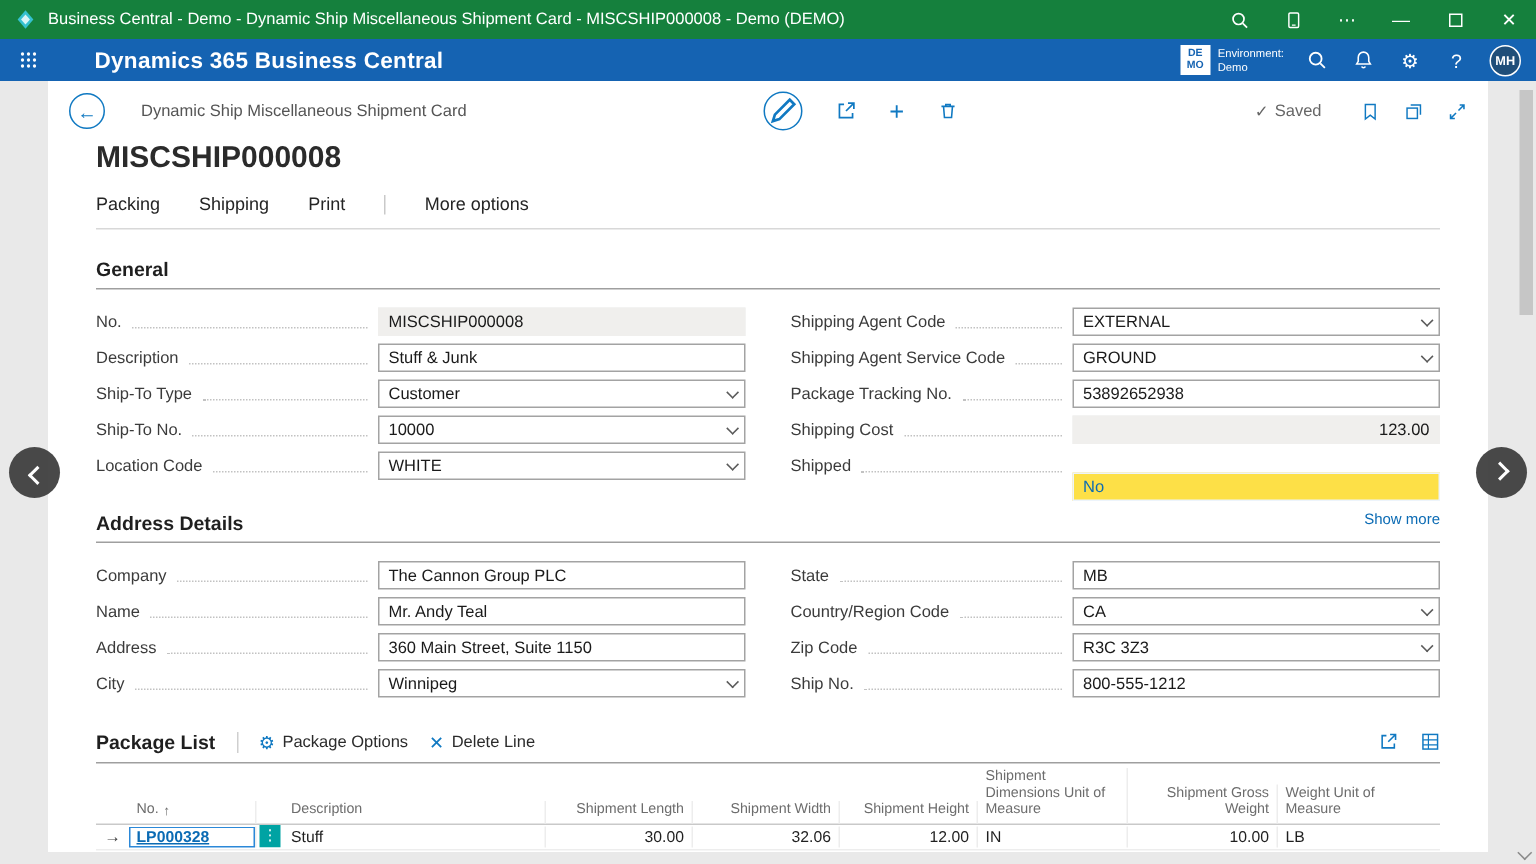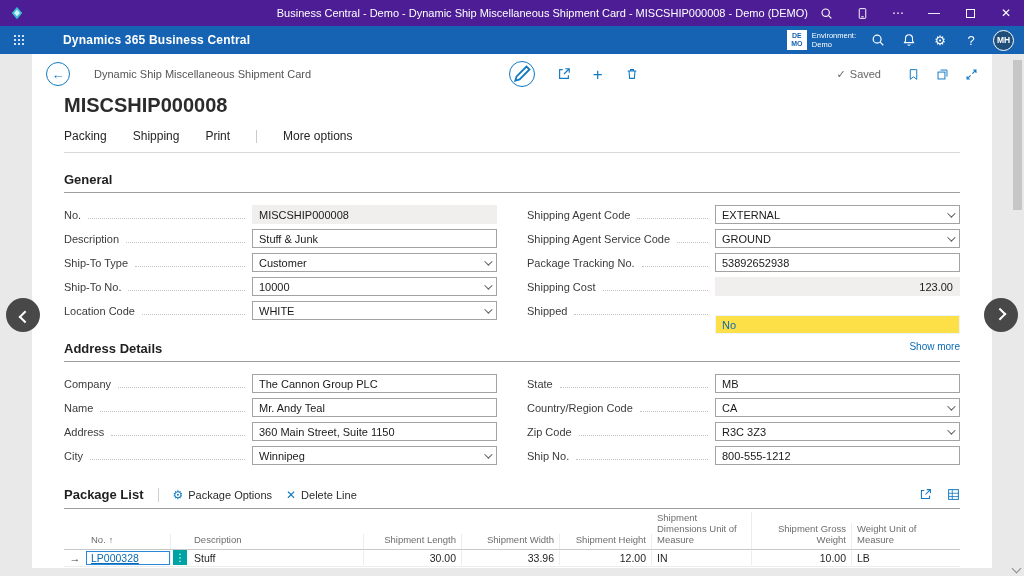--- a/index.html
+++ b/index.html
@@ -1,32 +1,32 @@
 <!DOCTYPE html>
 <html><head>
 <meta charset="utf-8">
 <style>
   * { margin:0; padding:0; box-sizing:border-box; }
   html,body { width:1024px; height:576px; overflow:hidden; }
   body { font-family:"Liberation Sans", sans-serif; background:#e9e9e9; position:relative; font-size:12px; }
   svg { display:block; }
 
   
-  .titlebar { height:26px; background:#4c1d95; display:flex; align-items:center; color:#fff; padding-left:10px;text-align:right; }
+  .titlebar { height:26px; background:#15803d; display:flex; align-items:center; color:#fff; padding-left:10px; }
   .tb-appicon { width:14px; height:14px; margin-right:8px; flex:none; }
   .tb-title { font-size:11px; flex:1; white-space:nowrap; overflow:hidden; }
   .tb-icons { display:flex; align-items:center; height:100%; }
   .tb-btn { width:36px; height:100%; display:flex; align-items:center; justify-content:center; font-size:12px; color:#fff; cursor:default; }
   .tb-btn svg { width:13px; height:13px; }
   .maxbox { width:9px; height:9px; border:1px solid #fff; display:block; }
 
   
   .appbar { height:28px; background:#1563b2; display:flex; align-items:center; color:#fff; padding-right:10px; }
   .waffle { width:38px; height:100%; display:flex; align-items:center; justify-content:center; }
-  .product { font-size:12px; font-weight:700; letter-spacing:.2px;padding-left:25px; }
+  .product { font-size:15px; font-weight:700; letter-spacing:.2px;padding-left:25px; }
   .ab-right { margin-left:auto; display:flex; align-items:center; gap:13px; }
   .env { display:flex; align-items:center; gap:5px; }
   .env-tile { width:20px; height:20px; background:#fff; color:#1563b2; font-size:7px; font-weight:700; display:flex; flex-direction:column; align-items:center; justify-content:center; line-height:1.15; }
   .env-label { font-size:7.5px; line-height:1.25; }
   .ab-ico { width:18px; height:18px; display:flex; align-items:center; justify-content:center; font-size:13px; color:#fff; }
   .ab-ico svg { width:14px; height:14px; }
   .avatar { width:21px; height:21px; border-radius:50%; background:#1f4e79; border:1.5px solid #fff; color:#fff; font-size:8.5px; font-weight:700; display:flex; align-items:center; justify-content:center; }
 
   
   .workspace { position:absolute; top:54px; left:0; width:1024px; height:522px; }
@@ -84,21 +84,21 @@
   .c-gut { width:22px; border-right:none !important; color:#444; font-size:11px; justify-content:center; padding:0; }
   .c-no { width:85px; }
   .c-menu { width:18px; border-right:none !important; padding:0; justify-content:center; }
   .c-desc { width:175px; }
   .c-len { width:98px; }
   .c-wid { width:98px; }
   .c-hei { width:92px; }
   .c-duom { width:100px; }
   .c-gross { width:100px; }
   .c-wuom { width:90px; border-right:none !important; }
-  .link { color:#0b6bb4; text-decoration:underline; }
+  .link { color:#0b6bb4; text-decoration:underline;font-weight:bold; }
   .focus-cell { box-shadow:inset 0 0 0 1px #2b88d8; }
   .menu-box { width:14px; height:15px; background:#00a3a3; color:#fff; display:flex; align-items:center; justify-content:center; font-size:10px; line-height:1; }
   .sort { font-size:9px; margin-left:3px; }
 
   .edge { position:absolute; top:244px; width:34px; height:34px; border-radius:50%; background:rgba(58,58,58,.92); display:flex; align-items:center; justify-content:center; border:none; }
   .edge-left { left:6px; } .edge-right { right:6px; }
   .ch { width:9px; height:9px; border-left:2px solid #fff; border-bottom:2px solid #fff; }
   .edge-left .ch { transform:rotate(45deg) translateX(2px); }
   .edge-right .ch { transform:rotate(225deg) translateX(2px); }
 
@@ -450,21 +450,21 @@
         <div class="tr row">
           <span class="td c-gut">→</span>
           <span class="td c-no focus-cell">
               <span class="link">LP000328</span>
             </span>
           <span class="td c-menu">
               <span class="menu-box">⋮</span>
             </span>
           <span class="td c-desc">Stuff</span>
           <span class="td c-len r">30.00</span>
-          <span class="td c-wid r">33.96</span>
+          <span class="td c-wid r">32.06</span>
           <span class="td c-hei r">12.00</span>
           <span class="td c-duom">IN</span>
           <span class="td c-gross r">10.00</span>
           <span class="td c-wuom">LB</span>
         </div>
 
         <div class="tr row">
           <span class="td c-gut"></span>
           <span class="td c-no"></span>
           <span class="td c-menu"></span>

